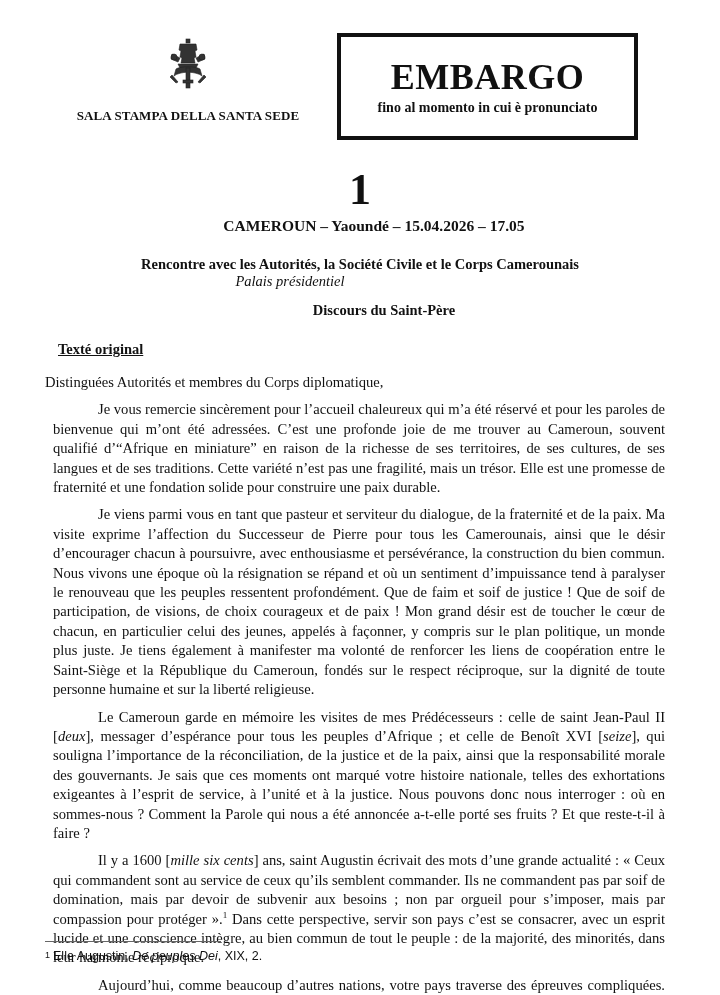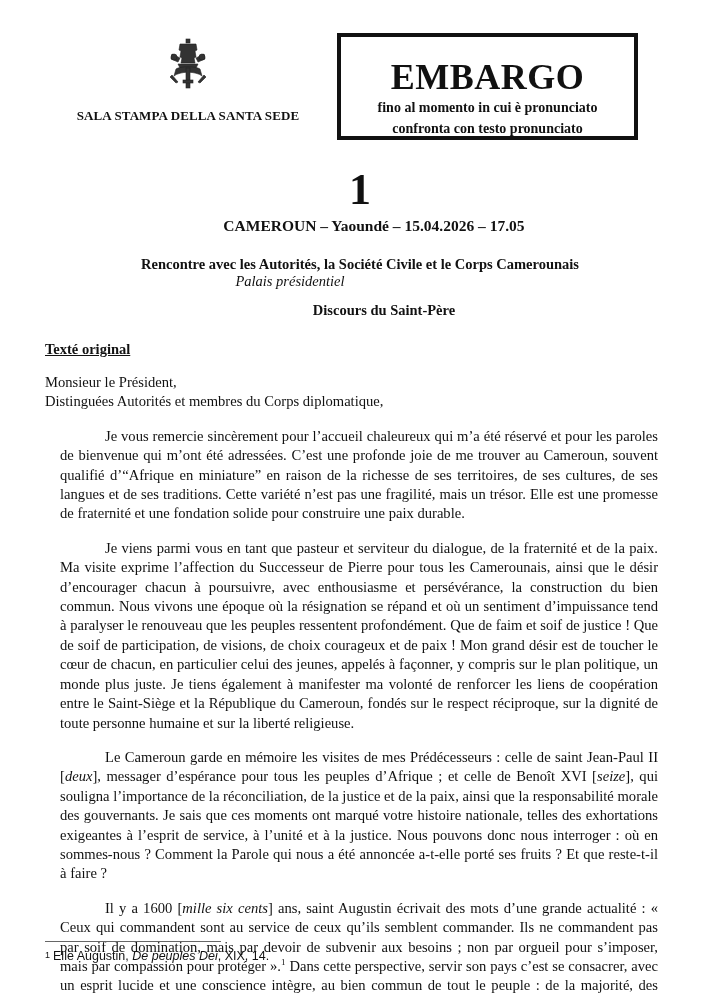--- a/index.html
+++ b/index.html
@@ -32,29 +32,29 @@
   }
   .event-place {
     position: absolute; left: 0; width: 580px; top: 273px; text-align: center;
     font-style: italic; font-size: 14.5px; line-height: 17px;
   }
   .speech-title {
     position: absolute; left: 0; width: 720px; top: 302px; text-align: center;
     font-weight: bold; font-size: 14.5px; padding-left: 24px;
   }
   .section-label {
-    position: absolute; left: 45px; top: 341px; font-weight: bold; font-size: 14.5px;
+    position: absolute; left: 58px; top: 341px; font-weight: bold; font-size: 14.5px;
     text-decoration: underline;
   }
   .body-text {
     position: absolute; left: 45px; top: 373px; width: 628px;
     font-size: 14.6px; line-height: 19.4px; text-align: justify;
   }
   .salutation { display: block; }
-  .para { text-indent: 45px; margin: 15px; }
+  .para { text-indent: 45px; margin: 8px; }
   sup { font-size: 9px; line-height: 0; }
   .footnote-rule {
     position: absolute; left: 45px; top: 941px; width: 176px; height: 1px; background: #666;
   }
   .footnote {
     position: absolute; left: 45px; top: 949px; font-size: 12.5px;
     font-family: "Liberation Sans", "DejaVu Sans", sans-serif;
   }
   .footnote .fn-mark { font-size: 9px; vertical-align: 2px; margin-right: 3px; }
 </style>
@@ -78,36 +78,34 @@
       <rect x="17" y="42" width="10" height="3"></rect>
     </g>
   </svg>
 </div>
 
 <div class="press-office">SALA STAMPA DELLA SANTA SEDE</div>
 
 <div class="embargo-box">
   <div class="embargo-title">EMBARGO</div>
   <div class="embargo-sub">fino al momento in cui è pronunciato</div>
-  <div class="embargo-sub">confronta con testo pronunciato</div>
 </div>
 
 <div class="doc-number">1</div>
 <div class="dateline">CAMEROUN – Yaoundé – 15.04.2026 – 17.05</div>
 <div class="event-title">Rencontre avec les Autorités, la Société Civile et le Corps Camerounais</div>
 <div class="event-place">Palais présidentiel</div>
 <div class="speech-title">Discours du Saint-Père</div>
 <div class="section-label">Texté original</div>
 
 <div class="body-text">
-  <span class="salutation">Monsieur le Président,</span>
   <span class="salutation">Distinguées Autorités et membres du Corps diplomatique,</span>
   <p class="para">Je vous remercie sincèrement pour l’accueil chaleureux qui m’a été réservé et pour les paroles de bienvenue qui m’ont été adressées. C’est une profonde joie de me trouver au Cameroun, souvent qualifié d’“Afrique en miniature” en raison de la richesse de ses territoires, de ses cultures, de ses langues et de ses traditions. Cette variété n’est pas une fragilité, mais un trésor. Elle est une promesse de fraternité et une fondation solide pour construire une paix durable.</p>
   <p class="para">Je viens parmi vous en tant que pasteur et serviteur du dialogue, de la fraternité et de la paix. Ma visite exprime l’affection du Successeur de Pierre pour tous les Camerounais, ainsi que le désir d’encourager chacun à poursuivre, avec enthousiasme et persévérance, la construction du bien commun. Nous vivons une époque où la résignation se répand et où un sentiment d’impuissance tend à paralyser le renouveau que les peuples ressentent profondément. Que de faim et soif de justice ! Que de soif de participation, de visions, de choix courageux et de paix ! Mon grand désir est de toucher le cœur de chacun, en particulier celui des jeunes, appelés à façonner, y compris sur le plan politique, un monde plus juste. Je tiens également à manifester ma volonté de renforcer les liens de coopération entre le Saint-Siège et la République du Cameroun, fondés sur le respect réciproque, sur la dignité de toute personne humaine et sur la liberté religieuse.</p>
   <p class="para"><span>Le Cameroun garde en mémoire les visites de mes Prédécesseurs : celle de saint Jean-Paul II [</span><i>deux</i><span>], messager d’espérance pour tous les peuples d’Afrique ; et celle de Benoît XVI [</span><i>seize</i><span>], qui souligna l’importance de la réconciliation, de la justice et de la paix, ainsi que la responsabilité morale des gouvernants. Je sais que ces moments ont marqué votre histoire nationale, telles des exhortations exigeantes à l’esprit de service, à l’unité et à la justice. Nous pouvons donc nous interroger : où en sommes-nous ? Comment la Parole qui nous a été annoncée a-t-elle porté ses fruits ? Et que reste-t-il à faire ?</span></p>
   <p class="para"><span>Il y a 1600 [</span><i>mille six cents</i><span>] ans, saint Augustin écrivait des mots d’une grande actualité : « Ceux qui commandent sont au service de ceux qu’ils semblent commander. Ils ne commandent pas par soif de domination, mais par devoir de subvenir aux besoins ; non par orgueil pour s’imposer, mais par compassion pour protéger ».</span><sup>1</sup><span> Dans cette perspective, servir son pays c’est se consacrer, avec un esprit lucide et une conscience intègre, au bien commun de tout le peuple : de la majorité, des minorités, dans leur harmonie réciproque.</span></p>
   <p class="para">Aujourd’hui, comme beaucoup d’autres nations, votre pays traverse des épreuves compliquées. Les tensions et les violences qui ont frappé certaines régions du nord-ouest, du sud-ouest et de l’extrême</p>
 </div>
 
 <div class="footnote-rule"></div>
 <div class="footnote">
-  <span class="fn-mark">1</span><span>Elle Augustin, </span><i>De peuples Dei</i><span>, XIX, 14.</span>
+  <span class="fn-mark">1</span><span>Elle Augustin, </span><i>De peuples Dei</i><span>, XIX, 2.</span>
 </div>
 
 </body></html>

